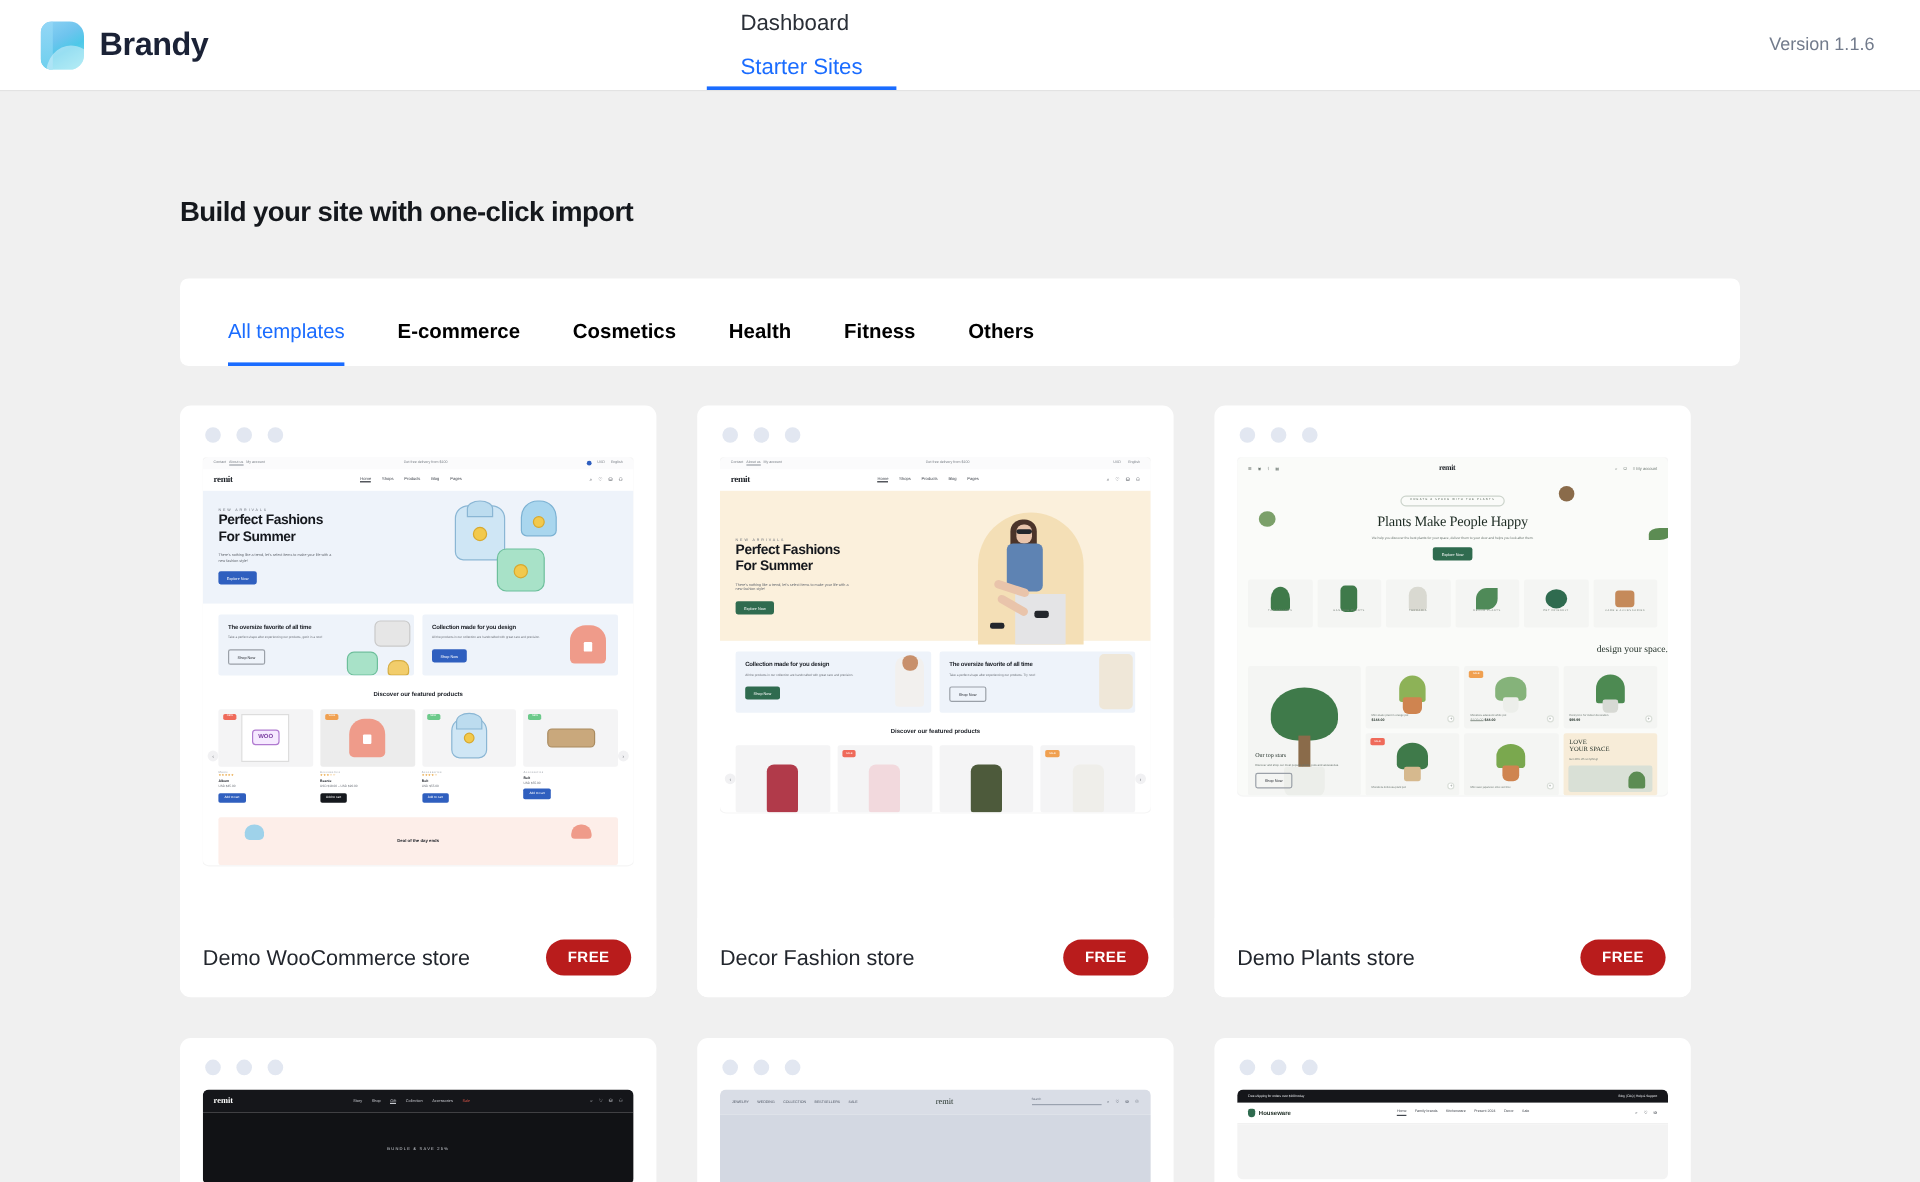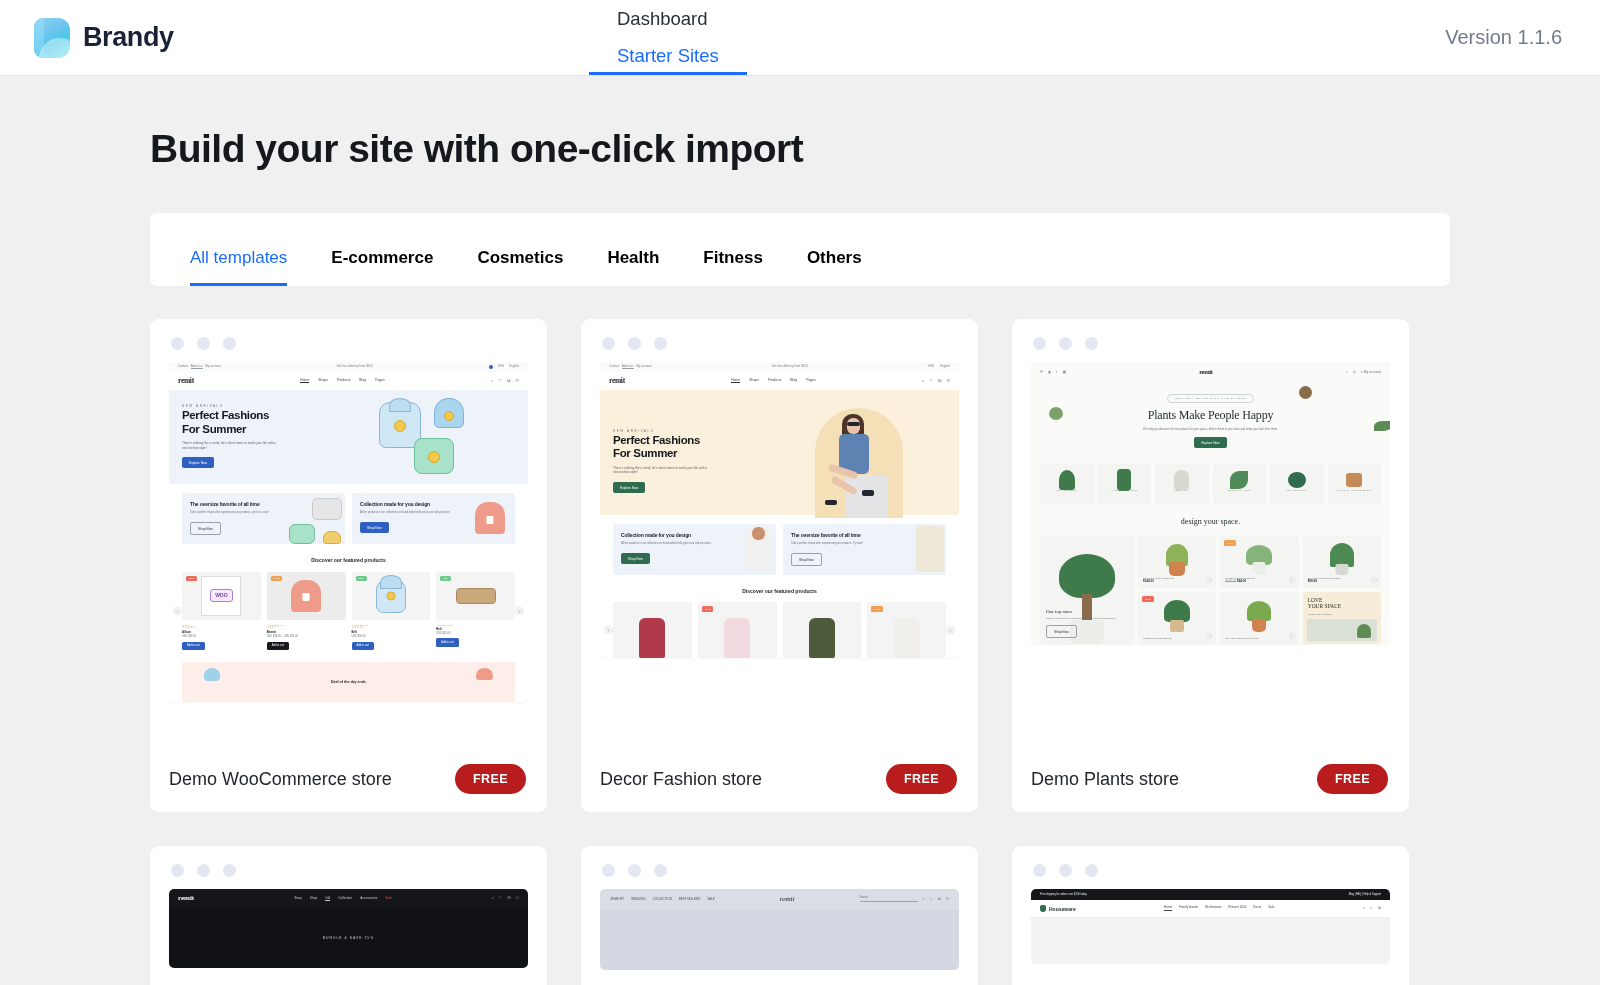--- a/index.html
+++ b/index.html
@@ -84,38 +84,38 @@
   .navitem.active::after {
     content:"";
     position:absolute;
     left: 0; right: 0; bottom: 0;
     height: 3px;
     background: #1a6cff;
   }
 
   .version {
     margin-left: auto;
-    font-size: 20px;
+    font-size: 15px;
     color: #727b8c;
     padding-right: 10px;
     white-space: nowrap;
   }
 
   
   .page {
     padding: 0 150px;
     height: 910px;
     overflow: hidden;
   }
   .page-title {
-    font-size: 39px;
+    font-size: 23px;
     font-weight: 700;
     color: #15181d;
     letter-spacing: -0.5px;
-    padding-top: 52px;
+    padding-top: 88px;
   }
 
   
   .tabbar {
     margin-top: 42px;
     background: #fff;
     border-radius: 7px;
     height: 73px;
     display: flex;
     align-items: flex-end;
@@ -295,21 +295,21 @@
   .fm-hair { background:#4b342a; }
 
   
   .pl-head { text-align:center; padding: 13px 0 0 0; }
   .pl-pill { display:inline-block; font-size:2.3px; letter-spacing:1px; color:#5d6b5f; border:0.6px solid #ccd4cc; border-radius:9px; padding:2px 7px;}
   .pl-h1 { font-family:"Liberation Serif", serif; font-size:12px; color:#1d2b23; margin-top:5px; letter-spacing:-0.2px;}
   .pl-sub { font-size:2.8px; color:#6b7670; margin-top:4px; line-height:1.6;}
   .pl-cats { display:flex; gap:4px; padding: 11px 9px 0 9px;}
   .pl-cat { flex:1; background:#f4f5f3; border-radius:2px; height:40px; display:flex; align-items:center; justify-content:center; position:relative;}
   .pl-catlabel { position:absolute; bottom:12px; left:0; right:0; text-align:center; font-size:2.2px; color:#7b857d; letter-spacing:0.5px;}
-  .pl-sec { font-family:"Liberation Serif", serif; text-align:center; font-size:8px; color:#1d2b23; padding: 13px 0 9px 0;}
+  .pl-sec { font-family:"Liberation Serif", serif; text-align:right; font-size:8px; color:#1d2b23; padding: 13px 0 9px 0;}
   .pl-grid { display:grid; grid-template-columns: 94px 1fr 1fr 1fr; gap:4px; padding: 0 9px;}
   .pl-tile { background:#f4f5f3; border-radius:2px; position:relative; overflow:hidden;}
   .pl-tall { grid-row: span 2; display:flex; flex-direction:column; justify-content:flex-end; padding:6px;}
   .pl-card { height:52px; display:flex; flex-direction:column; justify-content:flex-end; padding:4px 5px;}
   .pl-name { font-size:2.3px; color:#6b7670; }
   .pl-price { font-size:3px; color:#1d2b23; font-weight:700; margin-top:1px;}
   .pl-plus { position:absolute; right:4px; bottom:5px; width:6px;height:6px;border-radius:50%;background:#fff;border:0.5px solid #dadfd9;display:flex;align-items:center;justify-content:center;font-size:3.6px;color:#6b7670;}
   .pl-promo { background:#f7ecd8; }
 
   

